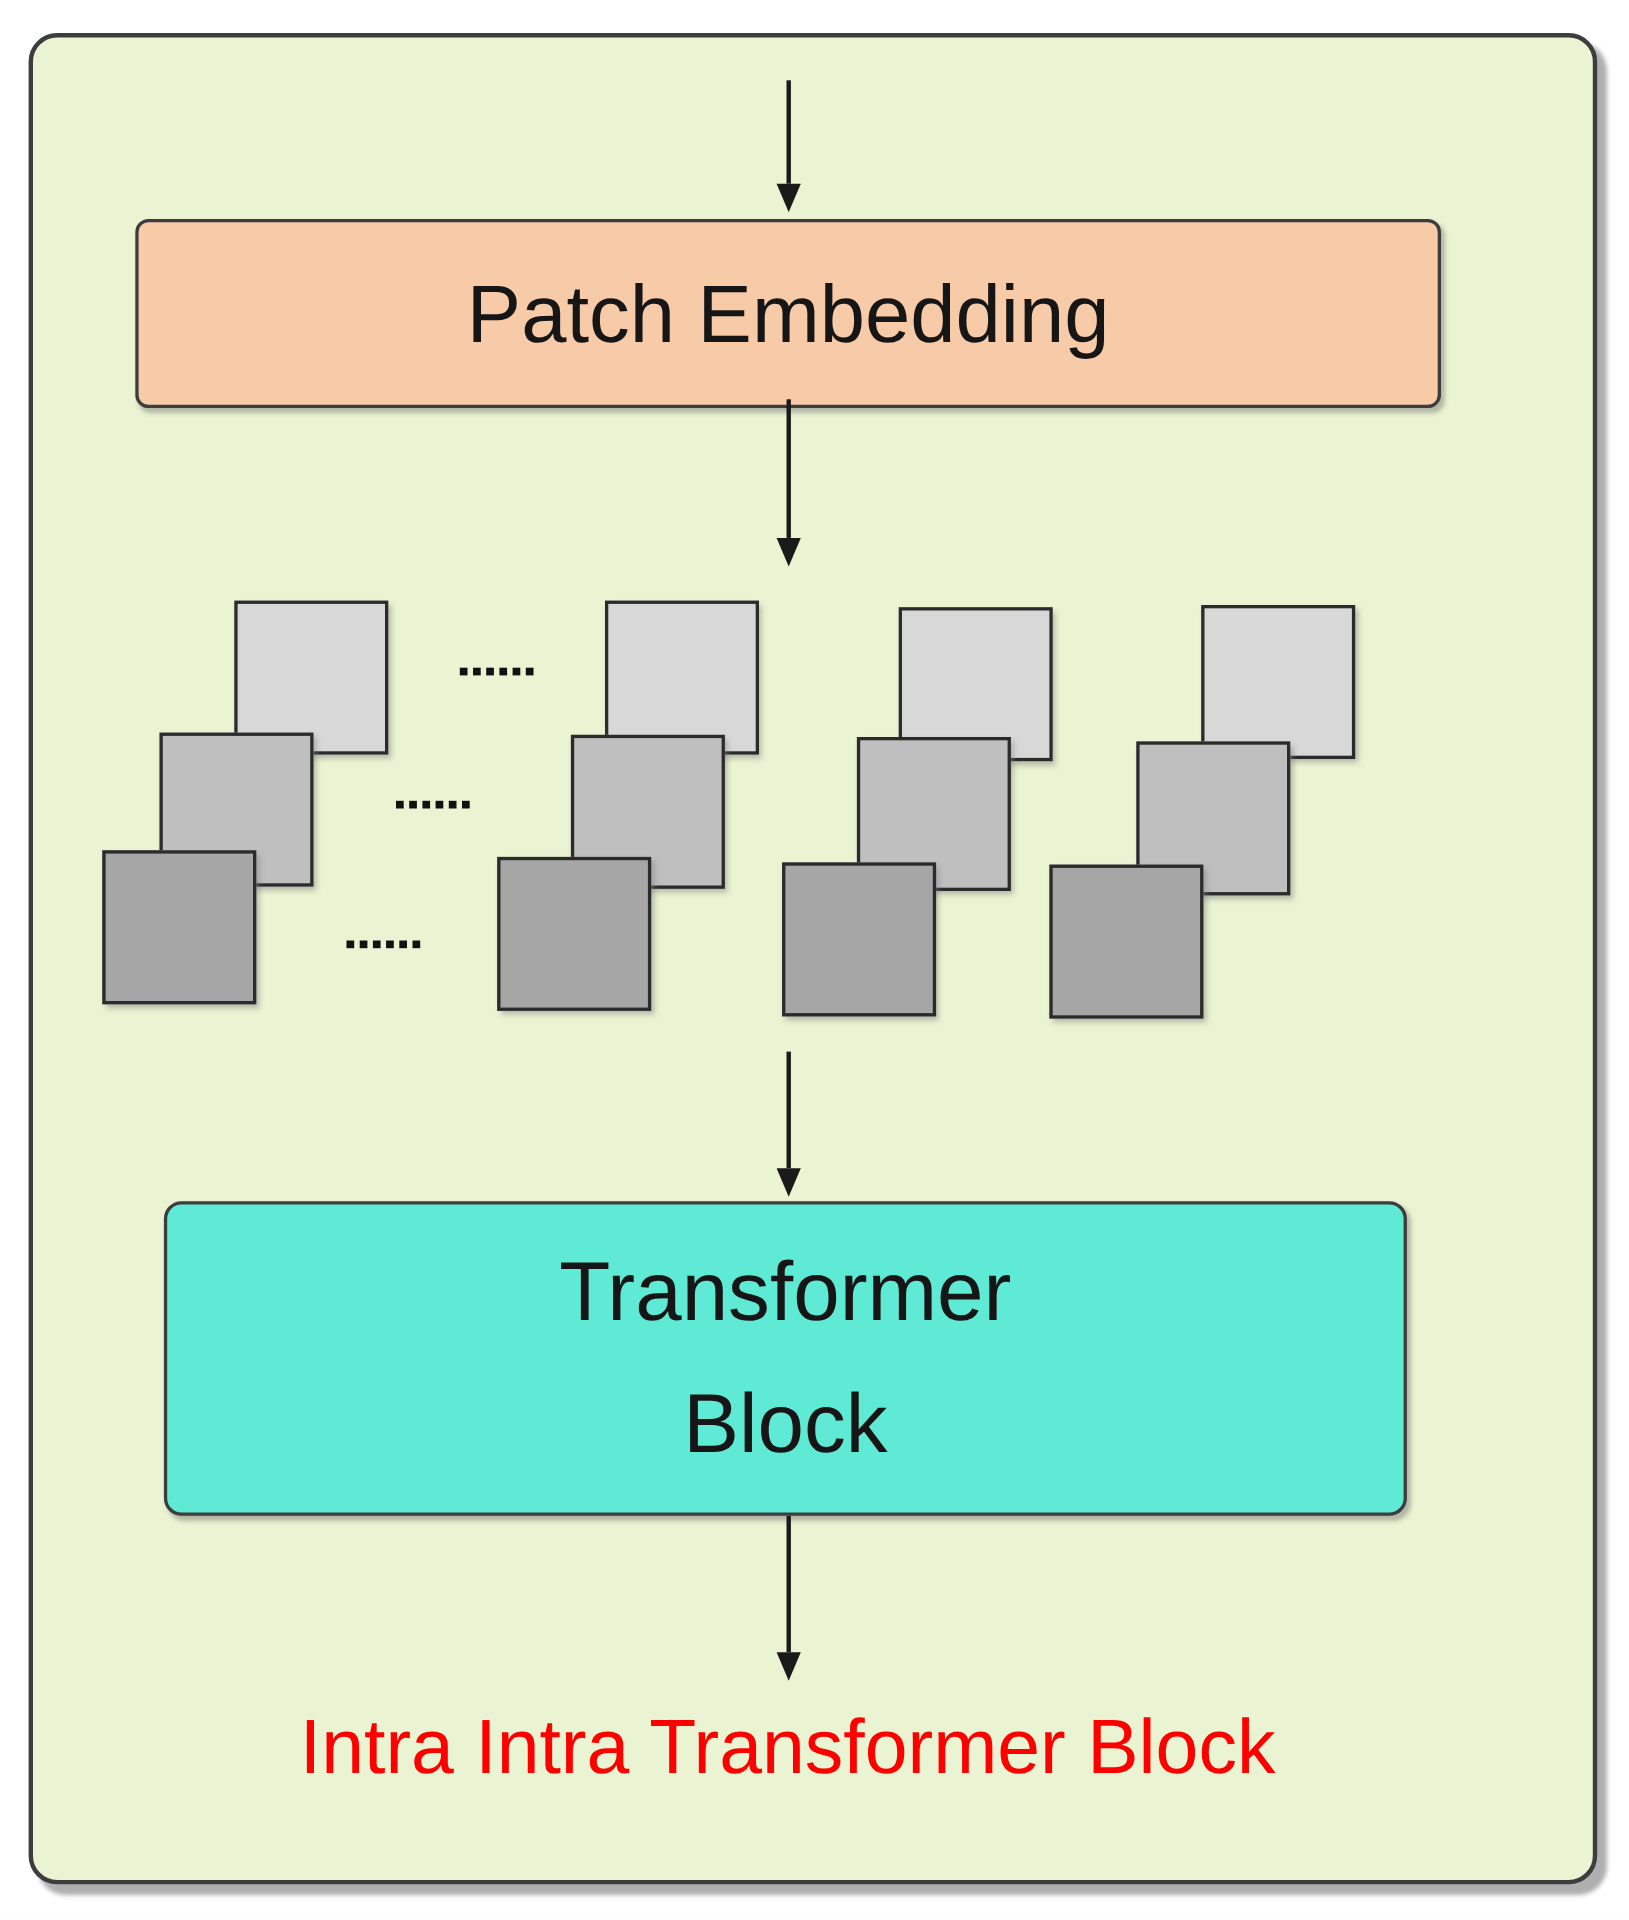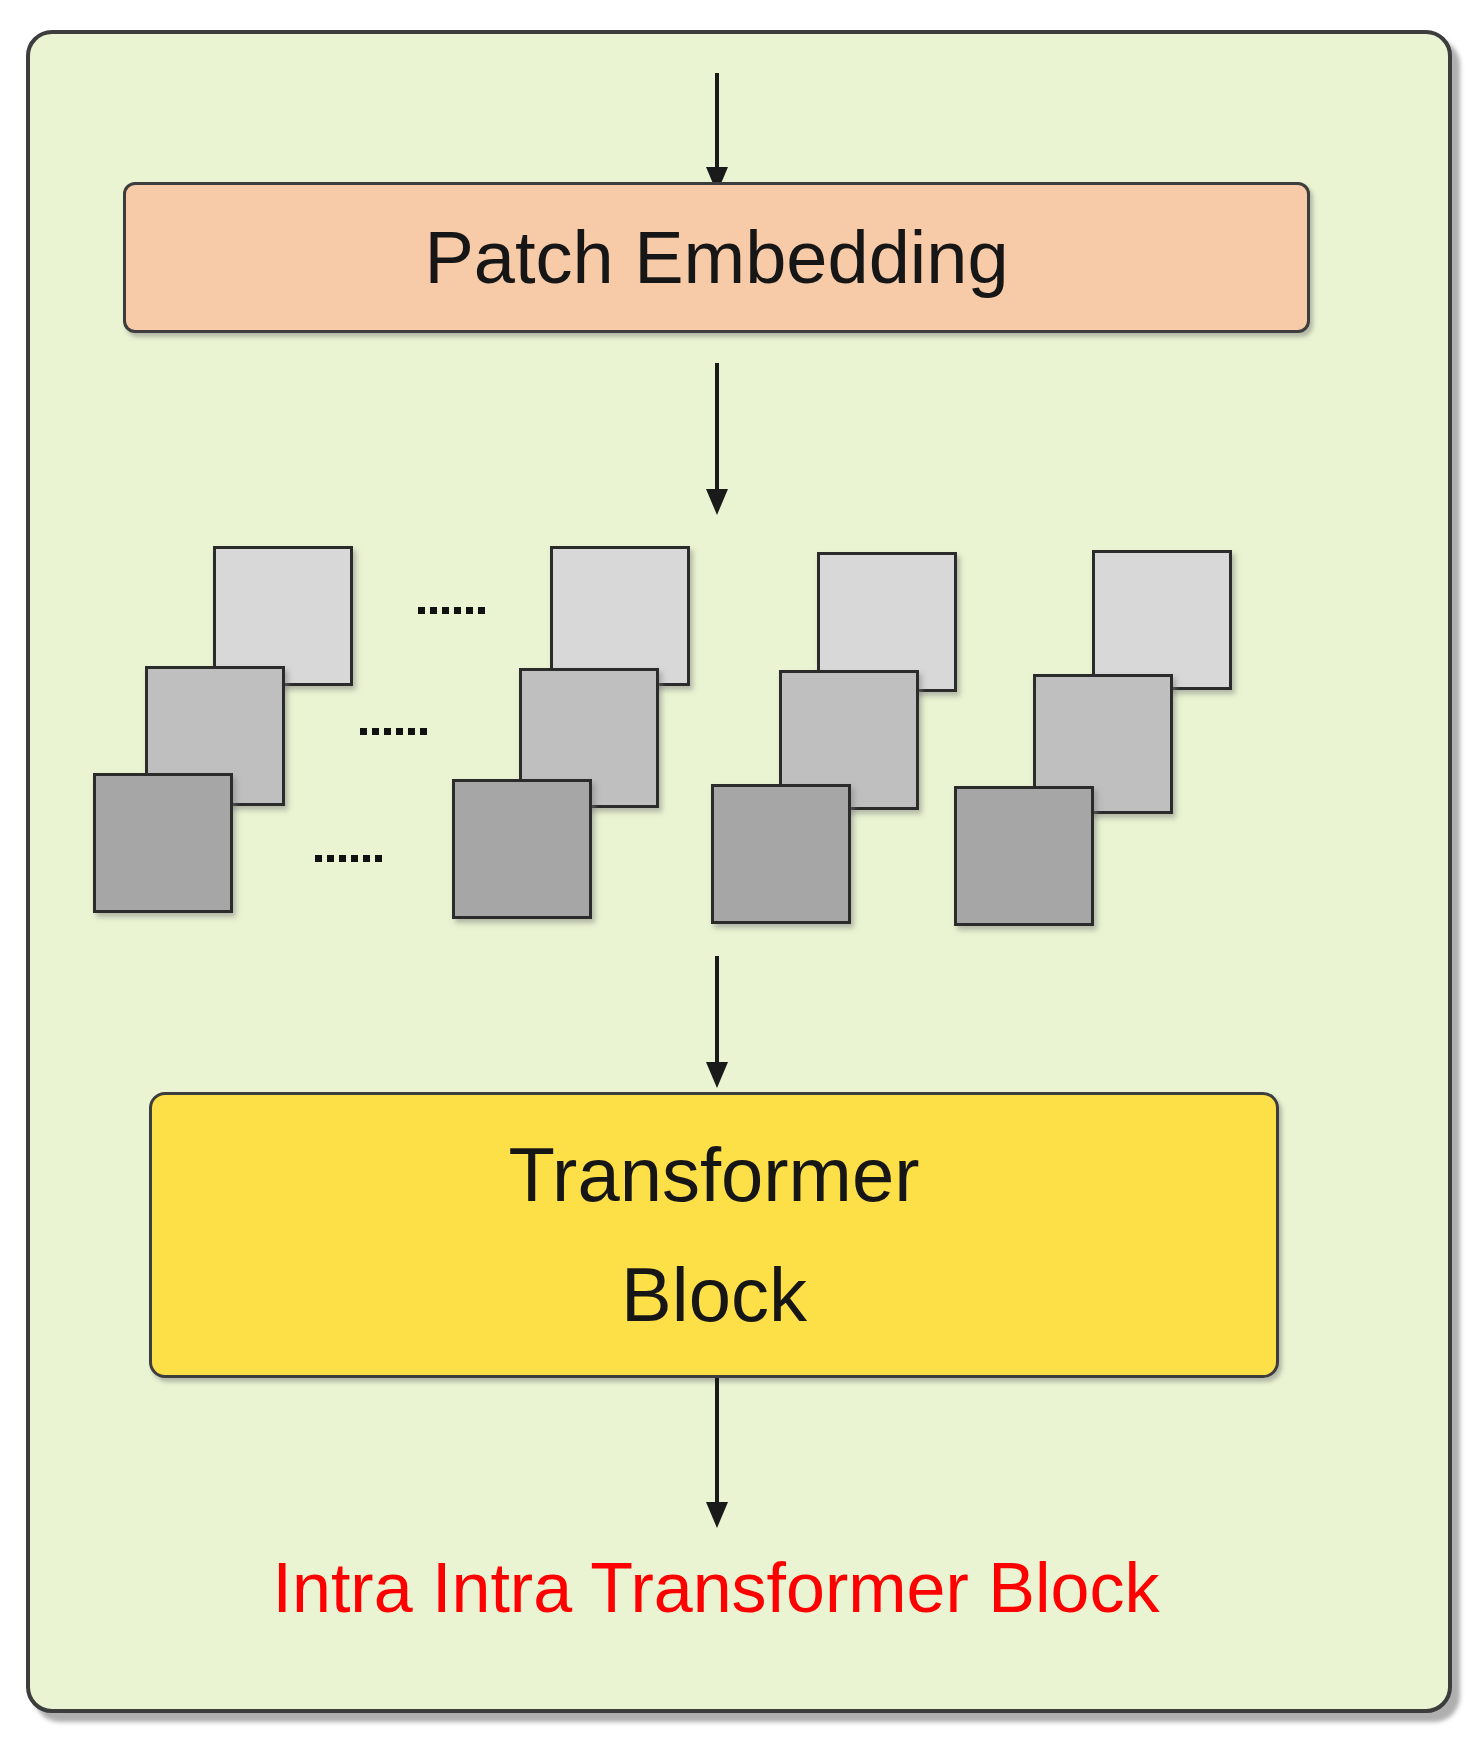--- a/index.html
+++ b/index.html
@@ -32,23 +32,23 @@
     border: 3px solid #3d3d3d;
     display: flex;
     flex-direction: column;
     align-items: center;
     justify-content: center;
     color: #161616;
     box-shadow: 3px 4px 4px rgba(110,110,110,0.45);
   }
   .patch-embedding-box {
     left: 123px;
-    top: 182px;
+    top: 199px;
     width: 1187px;
-    height: 151px;
+    height: 172px;
     border-radius: 12px;
     font-size: 74px;
   }
   .transformer-block-box {
     left: 149px;
     top: 1092px;
     width: 1130px;
     height: 286px;
     border-radius: 16px;
     font-size: 76px;
@@ -163,21 +163,21 @@
         <div class="dot"></div>
         <div class="dot"></div>
       </div>
     </div>
 
   <div class="arrow" style="left:706px; top:956px;">
     <div class="arrow-line" style="height:106px"></div>
     <div class="arrow-head"></div>
   </div>
 
-  <div class="flow-box transformer-block-box" style="background: #fde047;">
+  <div class="flow-box transformer-block-box" style="background: #5eead4;">
     <span class="box-line">Transformer</span>
     <span class="box-line">Block</span>
   </div>
 
   <div class="arrow" style="left:706px; top:1378px;">
     <div class="arrow-line" style="height:124px"></div>
     <div class="arrow-head"></div>
   </div>
 
   <div class="diagram-caption" style="color: rgb(254, 0, 0);">Intra Intra Transformer Block</div>

